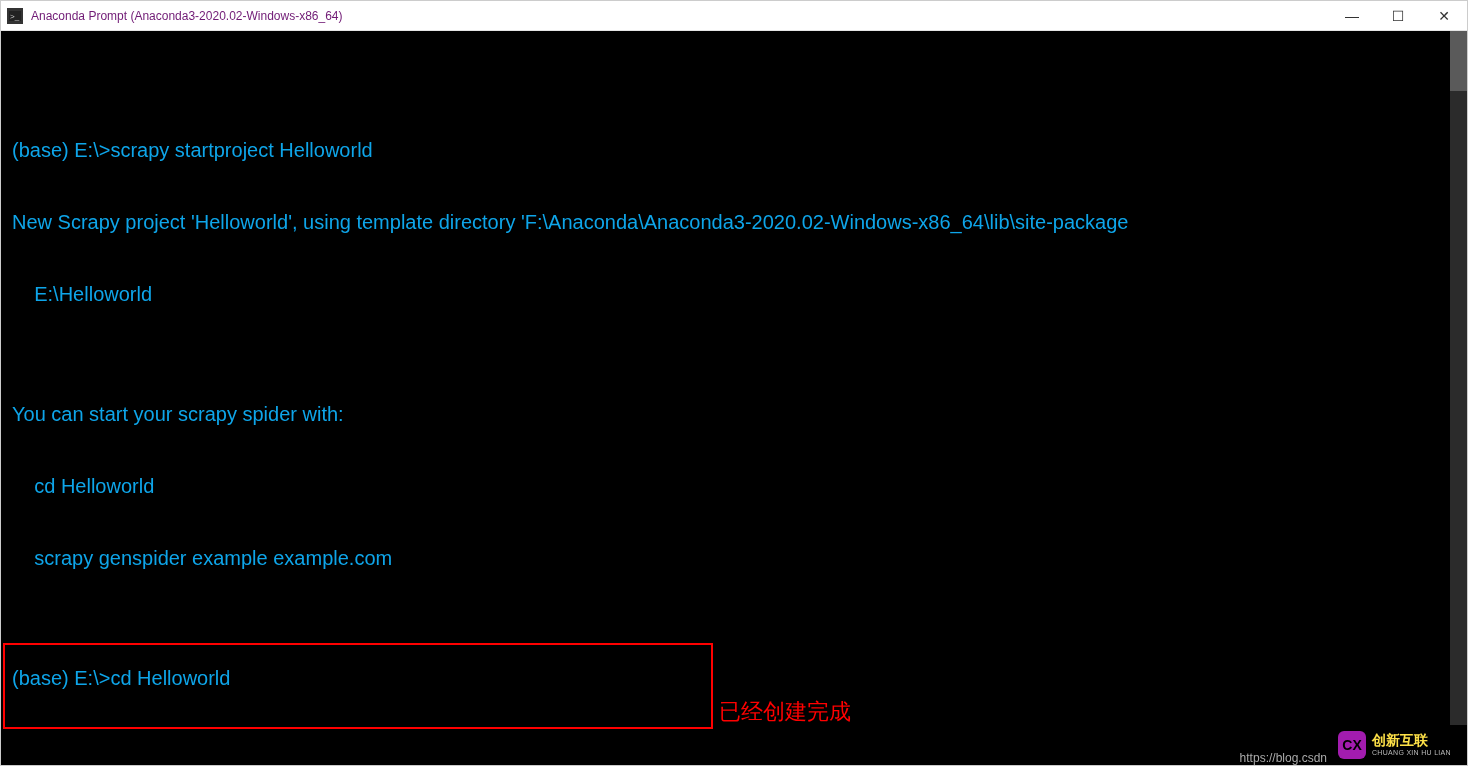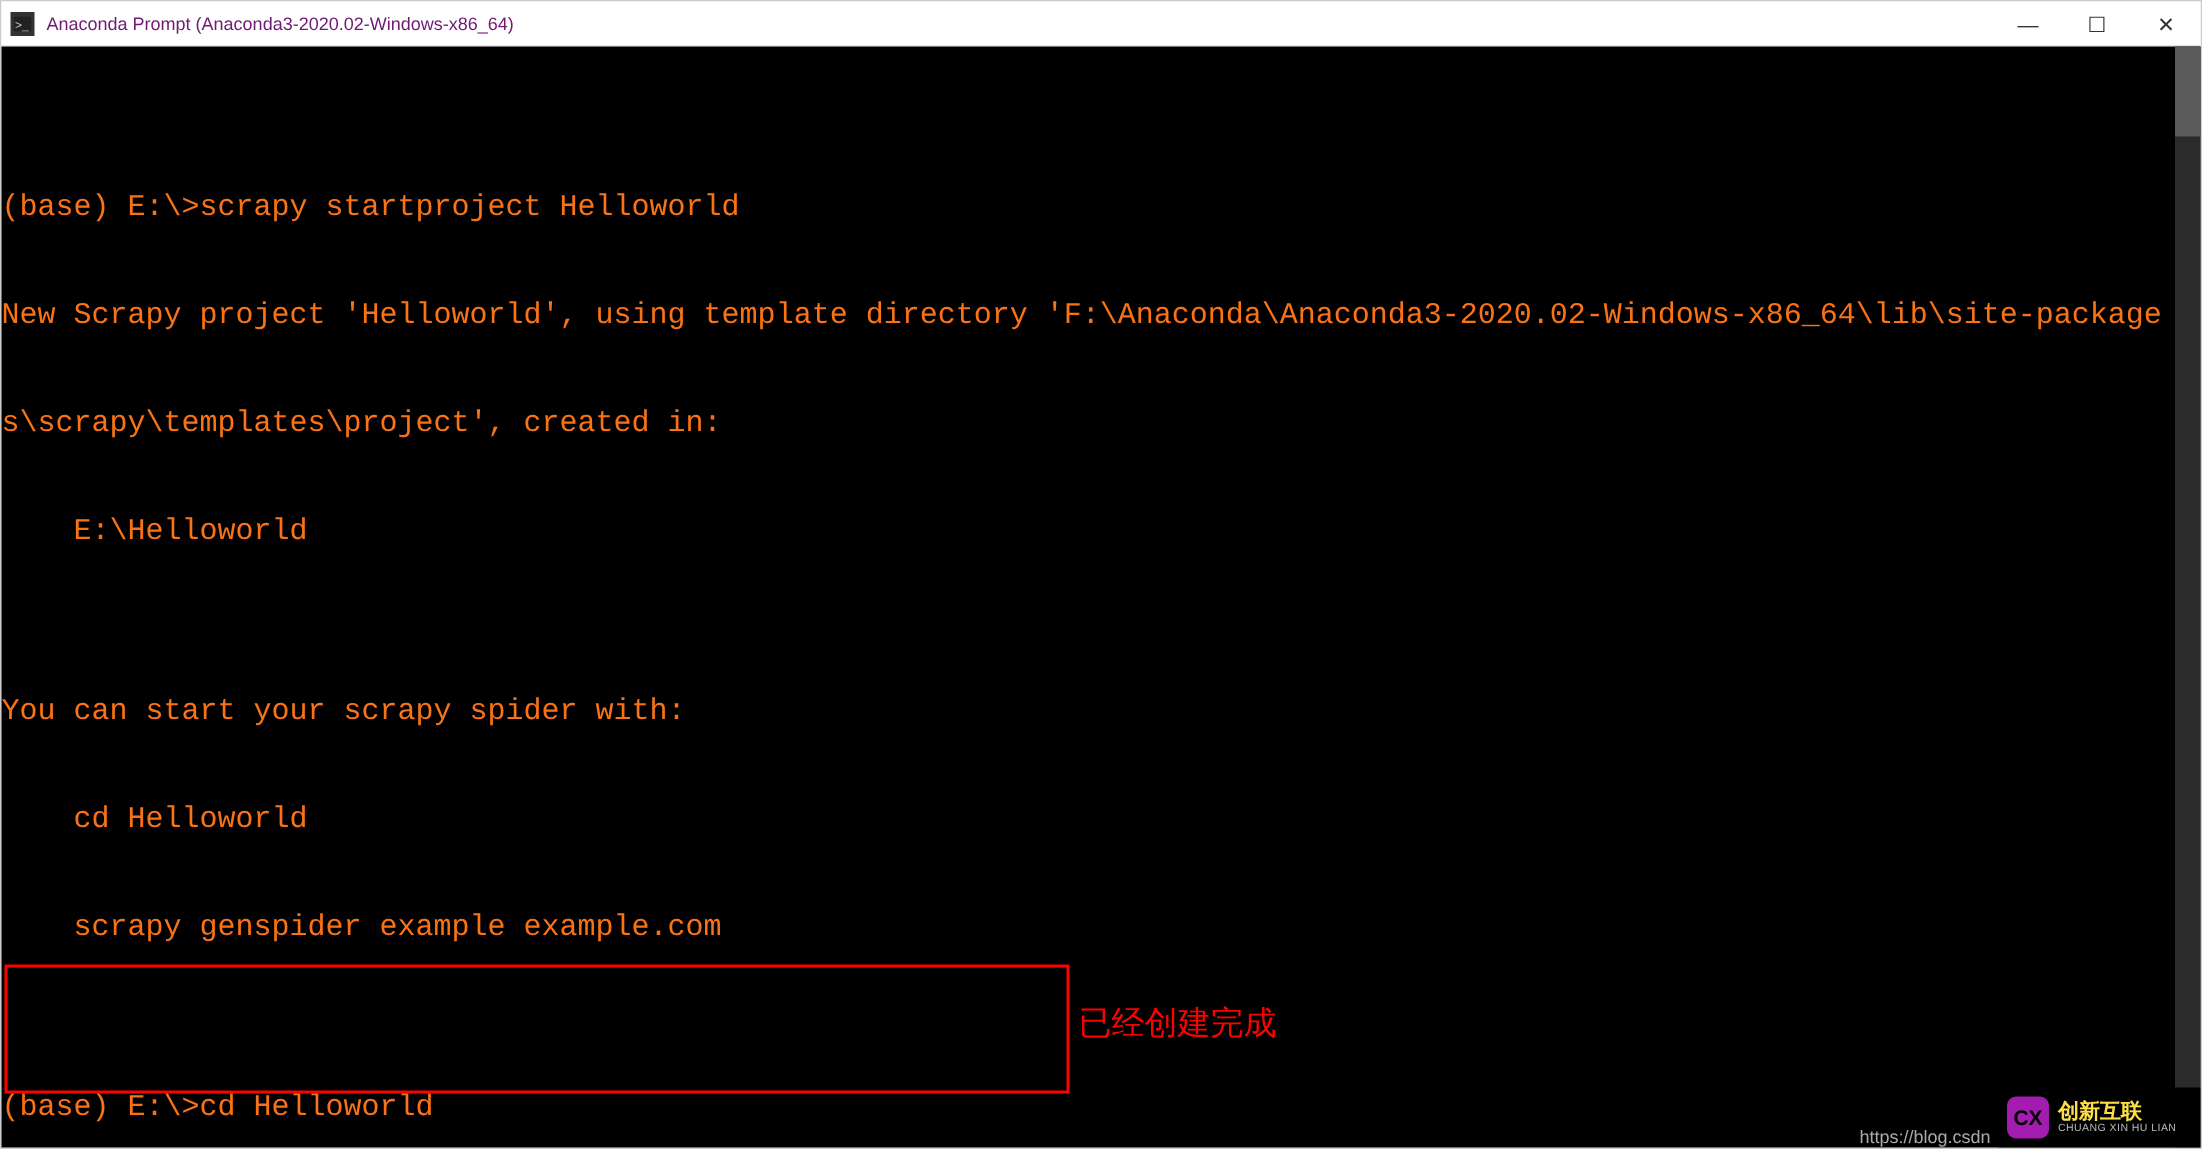--- a/index.html
+++ b/index.html
@@ -4,21 +4,21 @@
 <style>
   html,body{margin:0;padding:0;width:1468px;height:766px;overflow:hidden;font-family:"Segoe UI",Arial,sans-serif;background:#fff}
   .window{width:1468px;height:766px;display:flex;flex-direction:column;border:1px solid #ccc;box-sizing:border-box;position:relative}
   .titlebar{height:30px;background:#fff;display:flex;align-items:center;justify-content:space-between;border-bottom:1px solid #e5e5e5;box-sizing:border-box}
   .titlebar-left{display:flex;align-items:center;padding-left:6px;gap:8px}
   .app-icon{width:16px;height:16px;background:#333;display:flex;align-items:center;justify-content:center;color:#eee;font-size:10px}
   .title-text{font-size:12px;color:#701a75}
   .titlebar-right{display:flex}
   .win-btn{width:46px;height:30px;display:flex;align-items:center;justify-content:center;font-size:14px;color:#333}
   .terminal-wrap{flex:1;background:#000;position:relative;overflow:hidden}
-  .terminal{position:absolute;left:0;top:0;right:17px;bottom:0;color:#f97316;font-family:Liberation Mono, monospace;font-size:20px;line-height:24px;white-space:pre;padding:0;margin:0;overflow:hidden}
+  .terminal{position:absolute;left:0;top:0;right:17px;bottom:0;color:#0ea5e9;font-family:Liberation Sans, sans-serif;font-size:20px;line-height:24px;white-space:pre;padding:0;margin:11px;overflow:hidden}
   .terminal .line{white-space:pre}
   .scrollbar{position:absolute;right:0;top:0;width:17px;height:100%;background:#2b2b2b}
   .scroll-thumb{position:absolute;right:0;top:0;width:17px;height:60px;background:#5a5a5a}
   .callout-box{position:absolute;border:2px solid #ff0000;pointer-events:none}
   .callout-text{position:absolute;color:#ff0000;font-family:"Microsoft YaHei","SimHei",sans-serif;font-size:22px}
   .watermark{position:absolute;color:#aaa;font-size:12px;font-family:Arial,sans-serif}
   .brand-logo{position:absolute;right:0;bottom:0;width:135px;height:40px;background:#000;display:flex;align-items:center;gap:6px;padding:0 6px;box-sizing:border-box}
   .brand-mark{width:28px;height:28px;background:#a21caf;border-radius:6px;display:flex;align-items:center;justify-content:center;font-weight:700;color:#000;font-size:14px;font-family:Arial,sans-serif}
   .brand-text{display:flex;flex-direction:column;line-height:1.1}
   .brand-text .cn{color:#fde047;font-size:14px;font-family:Liberation Sans, sans-serif;font-weight:700}
@@ -43,21 +43,20 @@
       <div class="win-btn">☐</div>
       <div class="win-btn close">✕</div>
     </div>
   </div>
 
   <div class="terminal-wrap">
     <div class="terminal">
       <div class="line"></div>
       <div class="line">(base) E:\&gt;scrapy startproject Helloworld</div>
       <div class="line">New Scrapy project 'Helloworld', using template directory 'F:\Anaconda\Anaconda3-2020.02-Windows-x86_64\lib\site-package</div>
-      <div class="line">s\scrapy\templates\project', created in:</div>
       <div class="line">    E:\Helloworld</div>
       <div class="line"></div>
       <div class="line">You can start your scrapy spider with:</div>
       <div class="line">    cd Helloworld</div>
       <div class="line">    scrapy genspider example example.com</div>
       <div class="line"></div>
       <div class="line">(base) E:\&gt;cd Helloworld</div>
       <div class="line"></div>
       
       
@@ -77,21 +76,21 @@
       
       <div class="line"></div>
       
     </div>
 
     <div class="scrollbar">
       <div class="scroll-thumb"></div>
     </div>
 
     <div class="callout-box" style="left:2px;top:612px;width:706px;height:82px;"></div>
-    <div class="callout-text" style="left:718px;top:636px;">已经创建完成</div>
+    <div class="callout-text" style="left:718px;top:666px;">已经创建完成</div>
 
     <div class="watermark" style="right:140px;bottom:0;">https://blog.csdn</div>
 
     <div class="brand-logo">
       <div class="brand-mark">CX</div>
       <div class="brand-text">
         <span class="cn">创新互联</span>
         <span class="py">CHUANG XIN HU LIAN</span>
       </div>
     </div>

